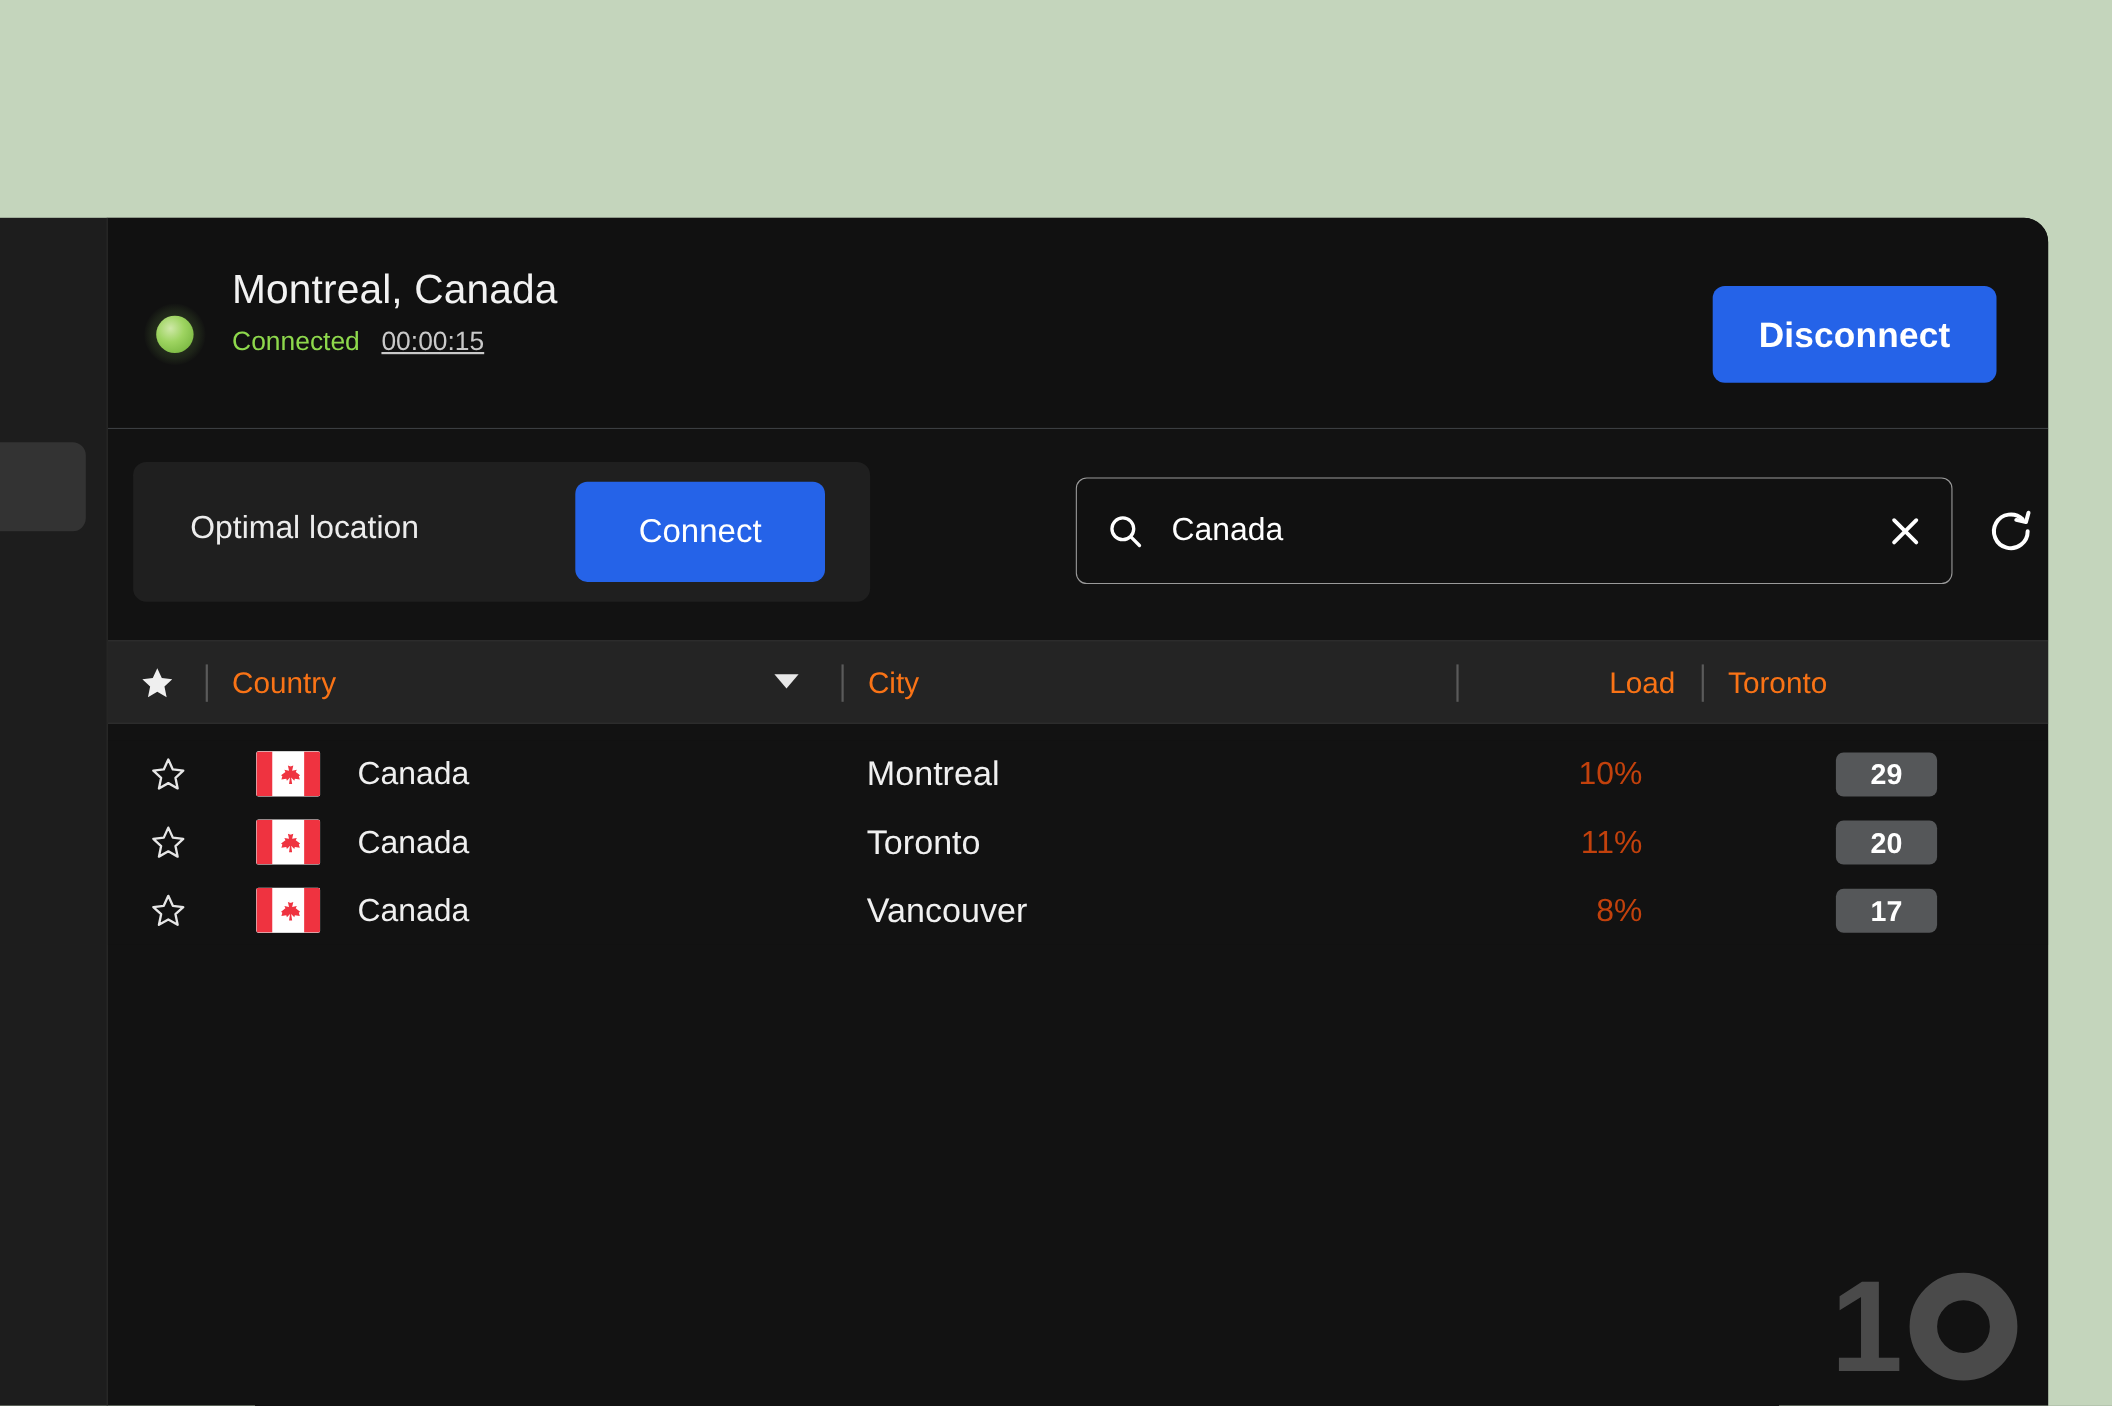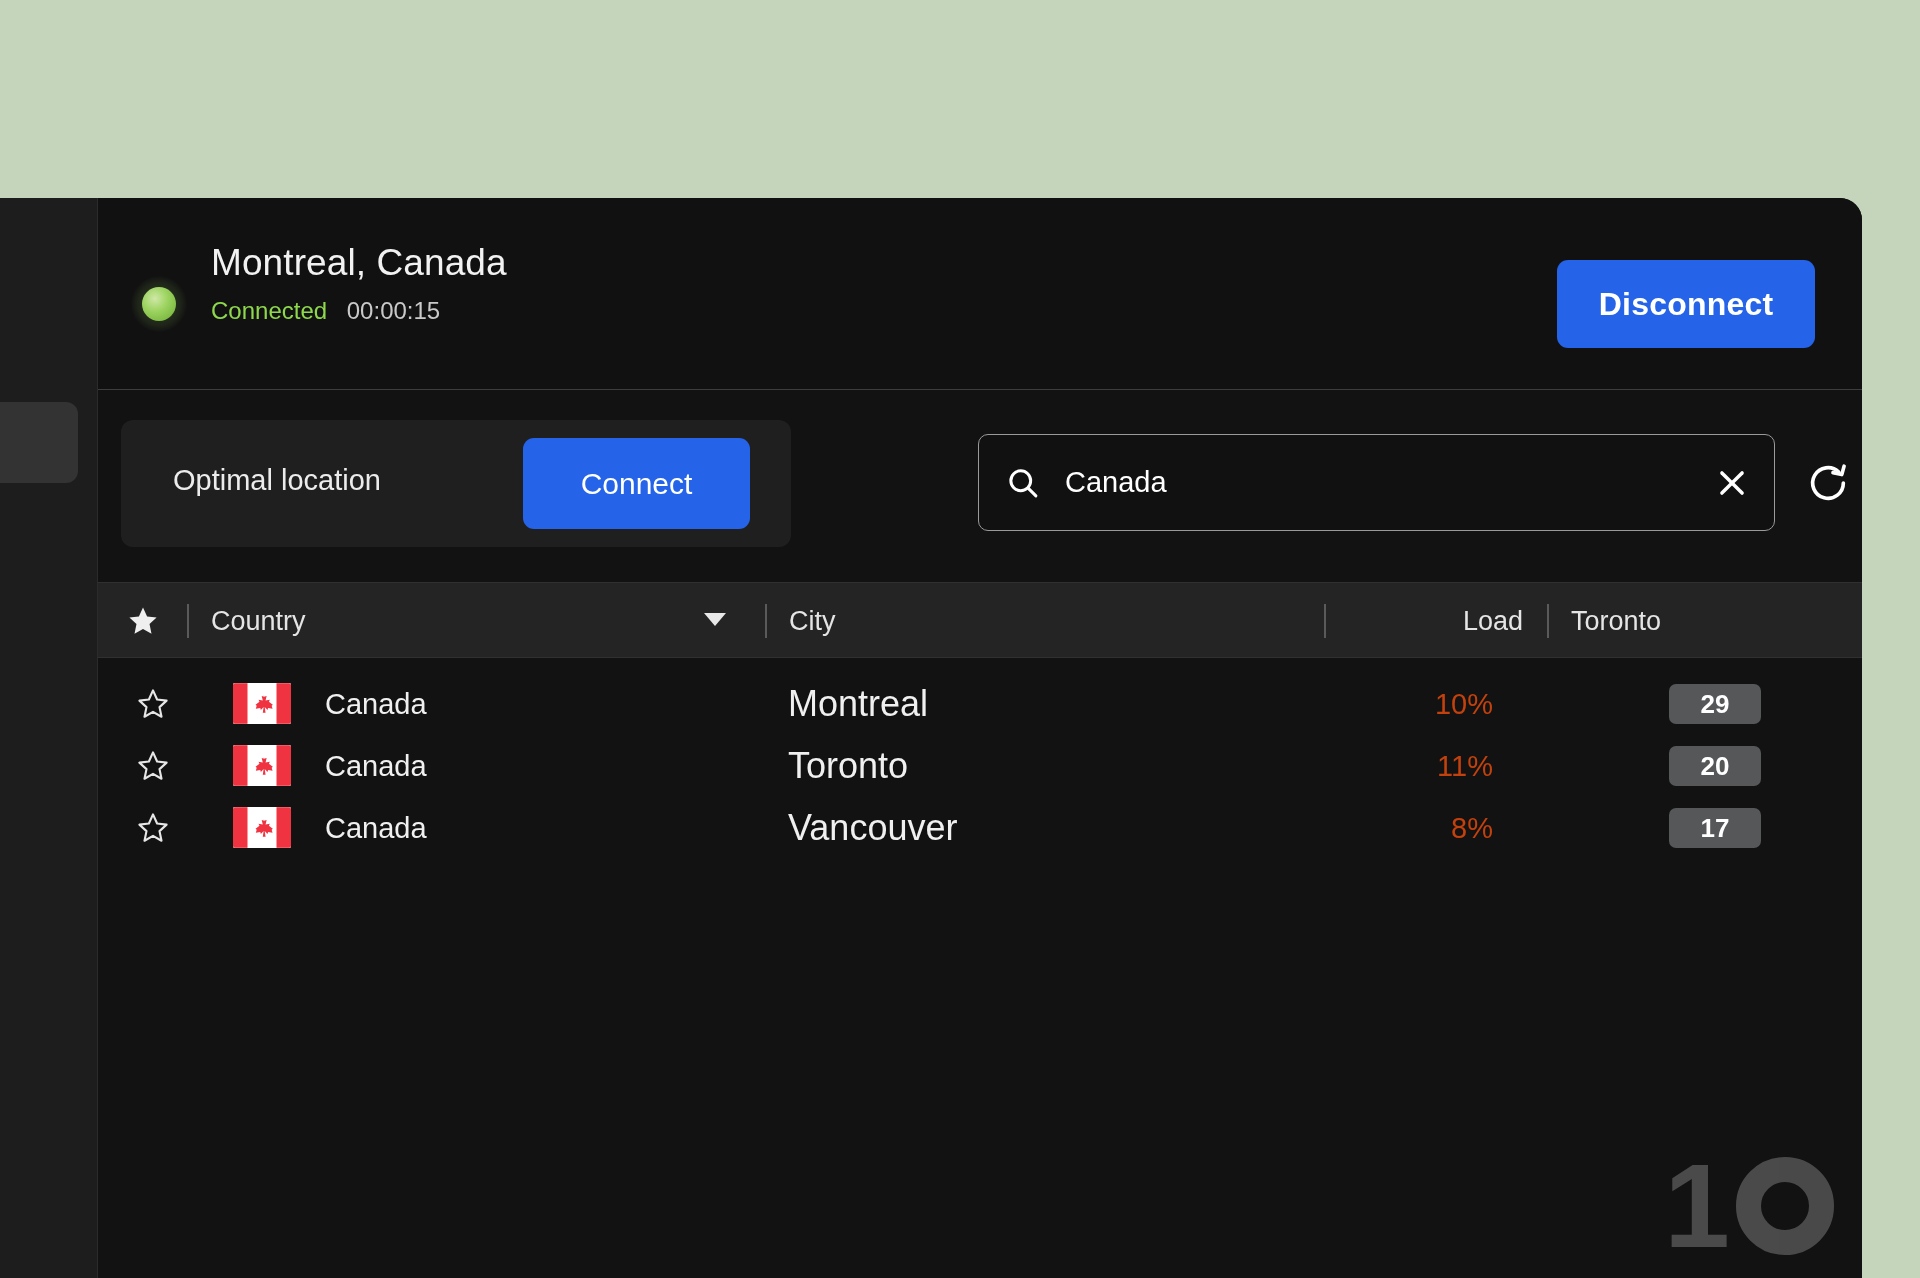--- a/index.html
+++ b/index.html
@@ -101,20 +101,21 @@
     margin-top: 15px;
     font-size: 24px;
     line-height: 1;
   }
   #status-state {
     color: #8ed84c;
   }
   #status-timer {
     color: #c9c9c9;
     margin-left: 13px;
+    text-decoration: underline;
   }
   #disconnect-button {
     position: absolute;
     right: 47px;
     top: 62px;
     width: 258px;
     height: 88px;
     background: #2563e8;
     border: none;
     border-radius: 11px;
@@ -225,21 +226,21 @@
     border-top: 1px solid #303030;
     border-bottom: 1px solid #303030;
   }
   #table-header .cell {
     position: absolute;
     top: 0;
     height: 76px;
     display: flex;
     align-items: center;
     font-size: 27px;
-    color: #e5e5e5;
+    color: #f97316;
   }
   .col-divider {
     position: absolute;
     top: 21px;
     width: 1.5px;
     height: 34px;
     background: #5a5a5a;
   }
   #hdr-fav   { left: 28px; }
   #hdr-country { left: 113px; }
@@ -292,21 +293,21 @@
     font-size: 29px;
     color: #f0f0f0;
   }
   .row-city {
     position: absolute;
     left: 690px;
     top: 0;
     height: 62px;
     display: flex;
     align-items: center;
-    font-size: 36px;
+    font-size: 31px;
     color: #f0f0f0;
   }
   .row-load {
     position: absolute;
     left: 1150px;
     top: 0;
     width: 245px;
     height: 62px;
     display: flex;
     align-items: center;

